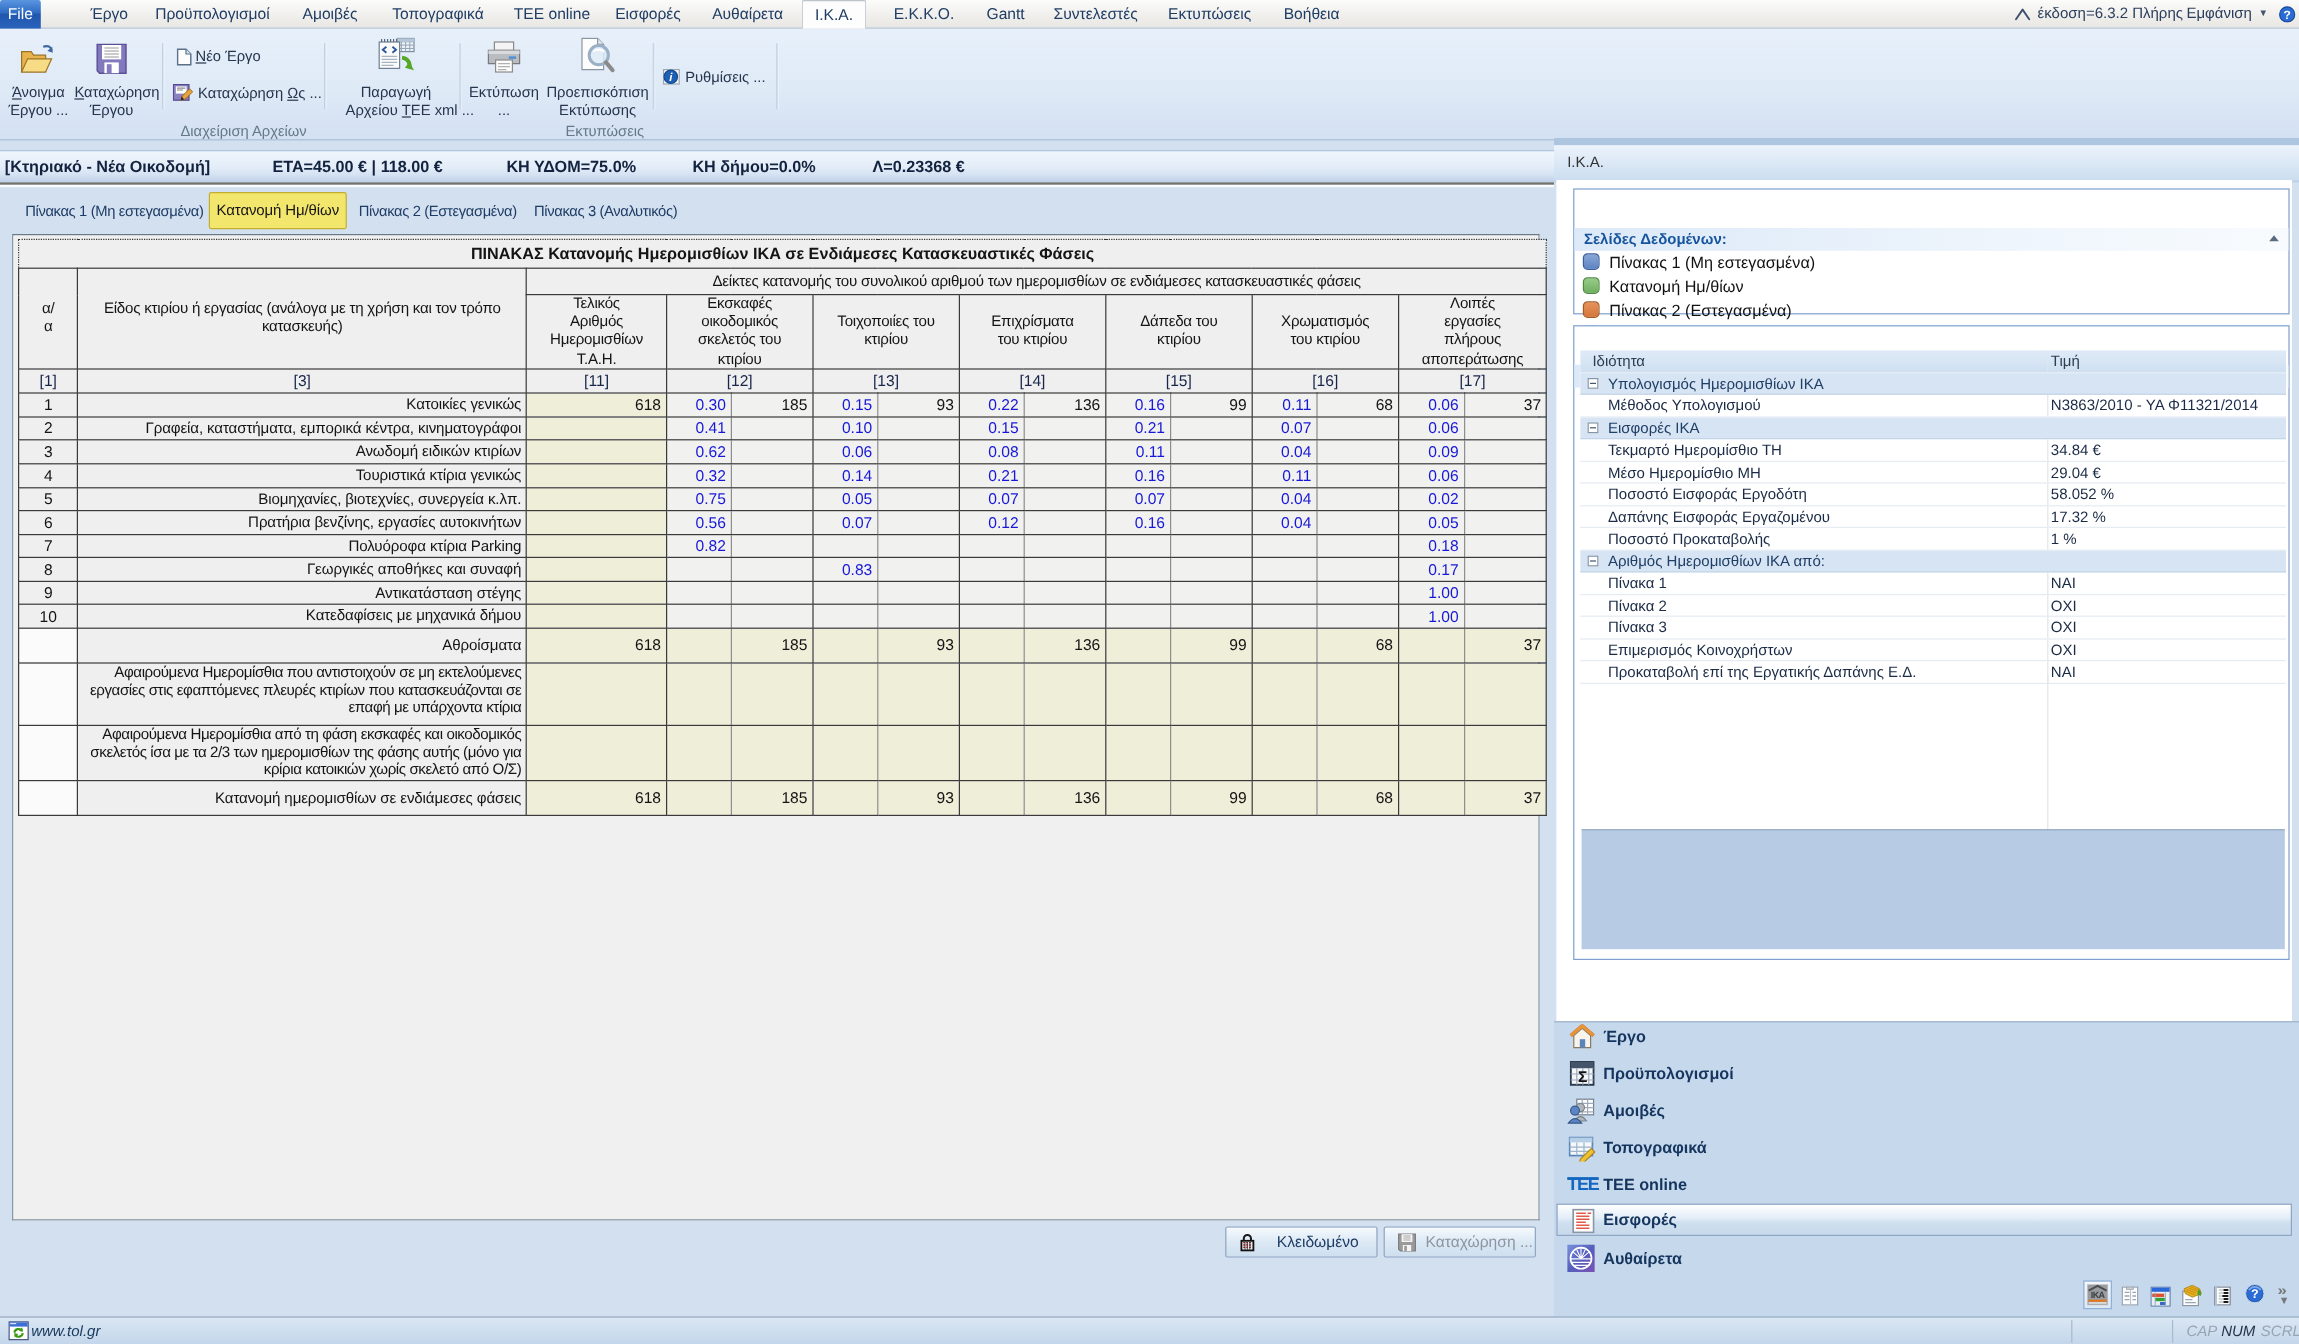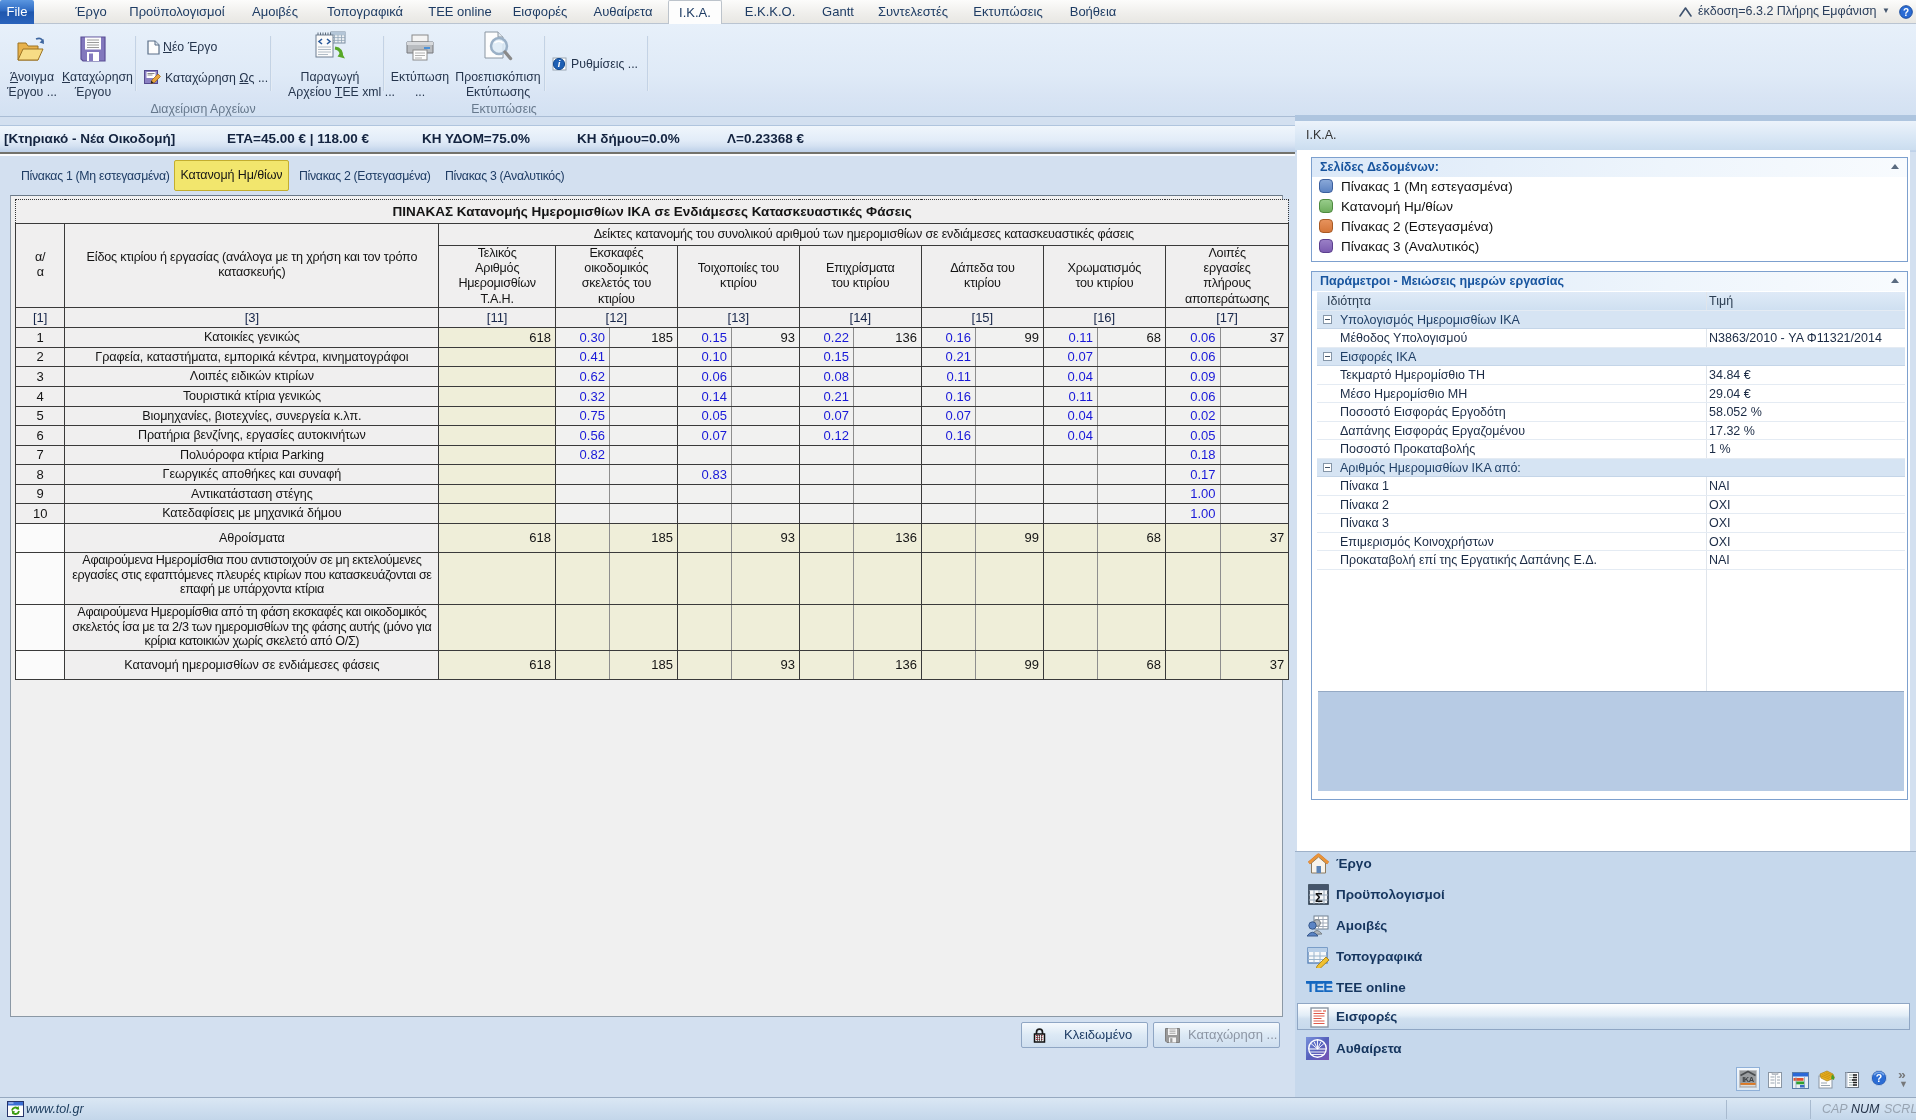--- a/index.html
+++ b/index.html
@@ -42,21 +42,21 @@
 #ytab { position:absolute; top:12px; left:174px; width:115px; height:31px; background:#f2e66d;
   border:1px solid #c3ae2f; border-radius:2px; color:#161616; font-size:12.5px; letter-spacing:-0.1px; text-align:center; line-height:29px; }
 
 
 #lpanel { position:absolute; top:195px; left:10px; width:1273px; height:822px;
   background:#f0f0f0; border:1px solid #8b98a5; border-top-color:#6a7988; }
 
 
 #tbl { position:absolute; top:199px; left:15px; border-collapse:collapse; table-layout:fixed; font-size:13px; color:#141414; }
 #tbl td { border:1px solid #3a3a3a; overflow:hidden; padding:0 4px; background:#f1f1f0; }
-#tbl td.lab { text-align:center; background:#f0efef; font-size:12.6px; letter-spacing:-0.1px; white-space:nowrap; }
+#tbl td.lab { text-align:right; background:#f0efef; font-size:12.6px; letter-spacing:-0.1px; white-space:nowrap; }
 #tbl td.ml { vertical-align:top; line-height:14.8px; padding-top:0; letter-spacing:-0.35px; }
 #tbl td.aa { text-align:center; background:#f0efef; padding:0 1px; }
 #tbl td.hd { text-align:center; background:#f0efef; padding:0 19px; font-size:12.6px; letter-spacing:-0.2px; line-height:15.2px; }
 #tbl td.t11 { background:#efeed9; text-align:right; }
 #tbl td.num { text-align:right; }
 #tbl td.rat { text-align:right; color:#1818d8; border-right-color:#8e8e8e; }
 #tbl td.wh { background:#ffffff; }
 #tbl td.code { text-align:center; background:#f0efef; color:#17264a; }
 #tbl tr.sum td { background:#efeed9; }
 #tbl tr.sum td.lab { background:#f0efef; }
@@ -68,21 +68,21 @@
 .btn { position:absolute; top:1022px; height:26px; border:1px solid #8fa6c4; border-radius:2px;
   background:linear-gradient(#f5f9fd,#dce9f5 50%,#cfdfef); font-size:13px; color:#1e3c64; }
 
 
 #rtopline { position:absolute; top:115px; left:1295px; width:621px; height:6px; background:#aec5df; }
 #rhead { position:absolute; top:121px; left:1295px; width:621px; height:29px;
   background:linear-gradient(#ecf3fb,#d3e3f3 75%,#cbddef); font-size:12.5px; color:#333; }
 #rwhite { position:absolute; top:150px; left:1297px; width:613px; height:701px; background:#ffffff; }
 .gbox { position:absolute; left:1311px; width:597px; border:1px solid #7da0ce; background:#fff; }
 .gboxtitle { height:19px; background:linear-gradient(90deg,#dce9f8,#eef5fc 60%,#f8fbfe);
-  font-weight:bold; font-size:12.5px; color:#17549e; line-height:19px; padding-left:8px; position:relative; }
+  font-weight:bold; font-size:12.5px; color:#17549e; line-height:19px; padding-left:8px; position:relative;margin-top:32px; }
 .collarrow { position:absolute; right:8px; top:6px; width:0; height:0; border-left:4px solid transparent; border-right:4px solid transparent; border-bottom:5px solid #5a6b80; }
 .pgitem { height:20px; line-height:20px; font-size:13.5px; color:#111; padding-left:29px; position:relative; }
 .sq { position:absolute; left:7px; top:2px; width:14px; height:14px; border-radius:4px; }
 
 
 #pgrid { position:absolute; top:292px; left:1317px; width:588px; height:505px; background:#fff; font-size:12.5px; }
 #pgrid .hdr { height:19px; background:linear-gradient(#dfeaf7,#cfe0f1); border-bottom:1px solid #aebfd3; color:#2c3e52; }
 #pgrid .row { height:18.5px; line-height:18.5px; border-bottom:1px solid #e4ebf3; position:relative; }
 #pgrid .grp { background:#d6e4f3; font-weight:normal; color:#1f3f66; border-bottom:1px solid #c4d5e8; }
 #pgrid .pl { position:absolute; left:23px; top:0; white-space:nowrap; }
@@ -321,21 +321,21 @@
         <td class="num"></td>
         <td class="rat">0.21</td>
         <td class="num"></td>
     <td class="rat">0.07</td>
         <td class="num"></td>
         <td class="rat">0.06</td>
         <td class="num"></td>
       </tr>
   <tr style="height:20px">
         <td class="aa">3</td>
-        <td class="lab">Λοιπές ειδικών κτιρίων</td>
+        <td class="lab">Ανωδομή ειδικών κτιρίων</td>
         <td class="t11"></td>
     <td class="rat">0.62</td>
         <td class="num"></td>
         <td class="rat">0.06</td>
         <td class="num"></td>
     <td class="rat">0.08</td>
         <td class="num"></td>
         <td class="rat">0.11</td>
         <td class="num"></td>
     <td class="rat">0.04</td>

